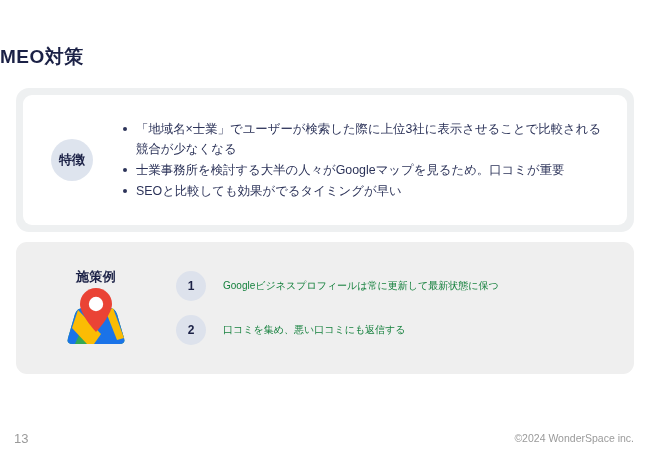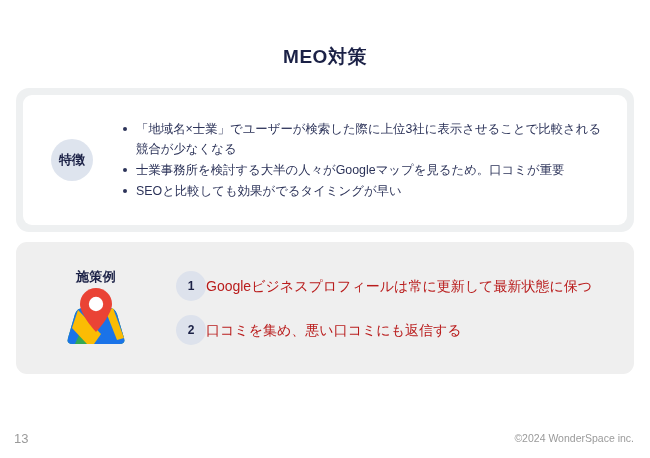--- a/index.html
+++ b/index.html
@@ -23,21 +23,20 @@
     height: 458px;
     box-sizing: border-box;
   }
 
   
   .slide-title {
     position: absolute;
     top: 44px;
     left: 0;
     width: 650px;
-    text-align: center;
     font-size: 19px;
     font-weight: bold;
     letter-spacing: 0.5px;
     color: #1b2146;
   }
 
   
   .card-features {
     position: absolute;
     left: 16px;
@@ -162,24 +161,24 @@
     border-radius: 50%;
     background: #dde2ec;
     display: flex;
     align-items: center;
     justify-content: center;
     font-size: 12px;
     font-weight: bold;
     color: #1b2146;
   }
   .num-text {
-    margin-left: 0;
-    font-size: 14px;
+    margin-left: 17px;
+    font-size: 10px;
     line-height: 18px;
-    color: #b91c1c;
+    color: #15803d;
   }
 
   
   .page-number {
     position: absolute;
     left: 14px;
     bottom: 12px;
     font-size: 13px;
     color: #9a9a9a;
   }

